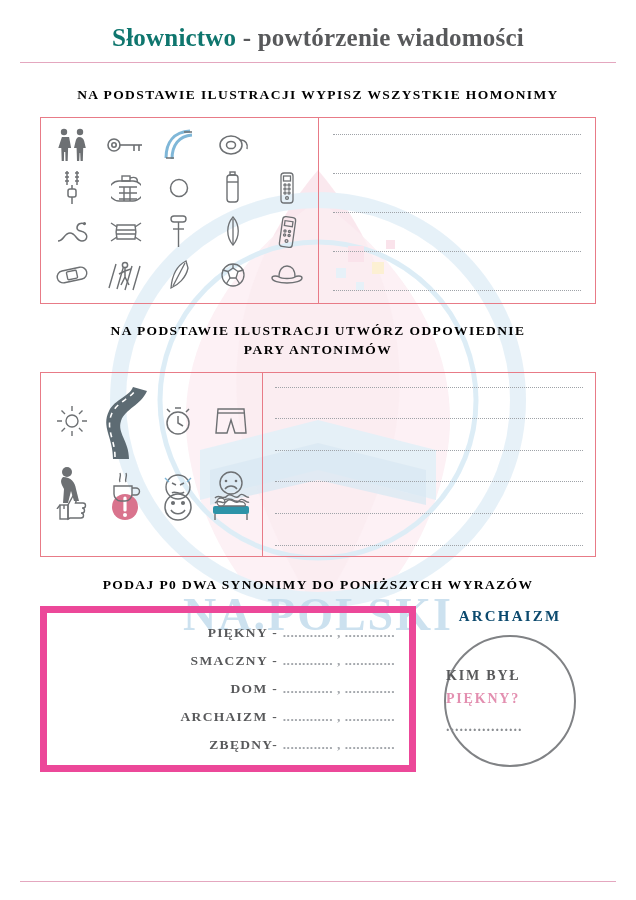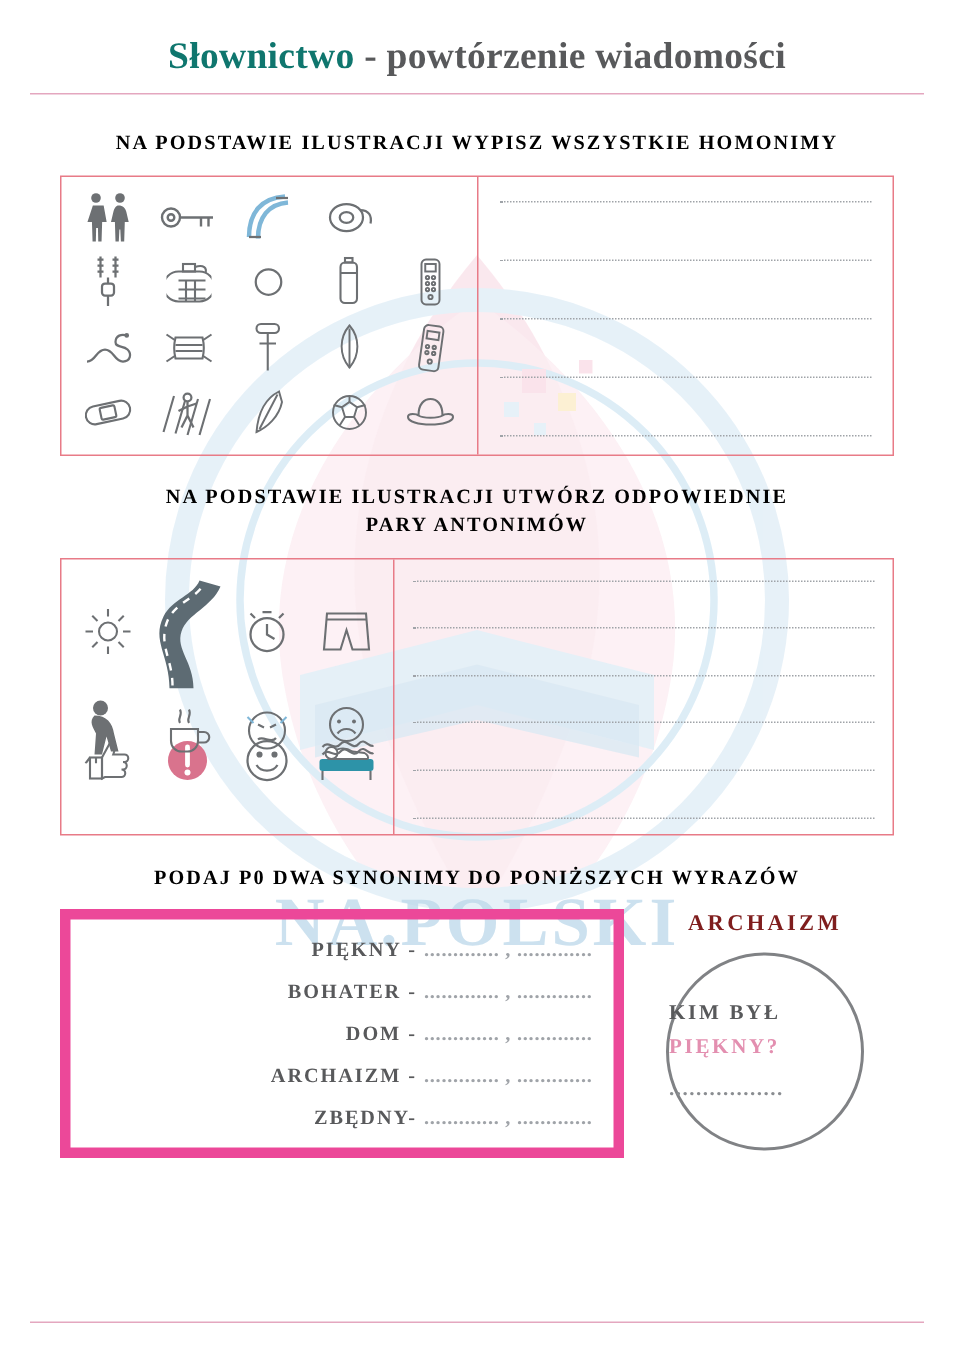--- a/index.html
+++ b/index.html
@@ -145,21 +145,21 @@
 
   
   .arch {
     flex: 1;
     position: relative;
     height: 175px;
     margin-left: 8px;
   }
   .arch-title {
     text-align: center;
-    color: #7f1d1d;
+    color: #0c4a6e;
     font-size: 15px;
     font-weight: bold;
     letter-spacing: 2.2px;
     margin-top: 2px;
   }
   .arch-circle {
     position: absolute;
     left: 50%;
     transform: translateX(-50%);
     top: 29px;
@@ -574,21 +574,21 @@
   </div>
 
   <div class="heading h3">PODAJ P0 DWA SYNONIMY DO PONIŻSZYCH WYRAZÓW</div>
 
   <div class="bottom-row">
     <div class="syn-box">
       <div class="syn-row">
         <span class="syn-word">PIĘKNY -</span>&nbsp;<span class="syn-fill">............. , .............</span>
       </div>
       <div class="syn-row">
-        <span class="syn-word">BOHATER -</span>&nbsp;<span class="syn-fill">............. , .............</span>
+        <span class="syn-word">SMACZNY -</span>&nbsp;<span class="syn-fill">............. , .............</span>
       </div>
       <div class="syn-row">
         <span class="syn-word">DOM -</span>&nbsp;<span class="syn-fill">............. , .............</span>
       </div>
       <div class="syn-row">
         <span class="syn-word">ARCHAIZM -</span>&nbsp;<span class="syn-fill">............. , .............</span>
       </div>
       <div class="syn-row">
         <span class="syn-word">ZBĘDNY-</span>&nbsp;<span class="syn-fill">............. , .............</span>
       </div>

